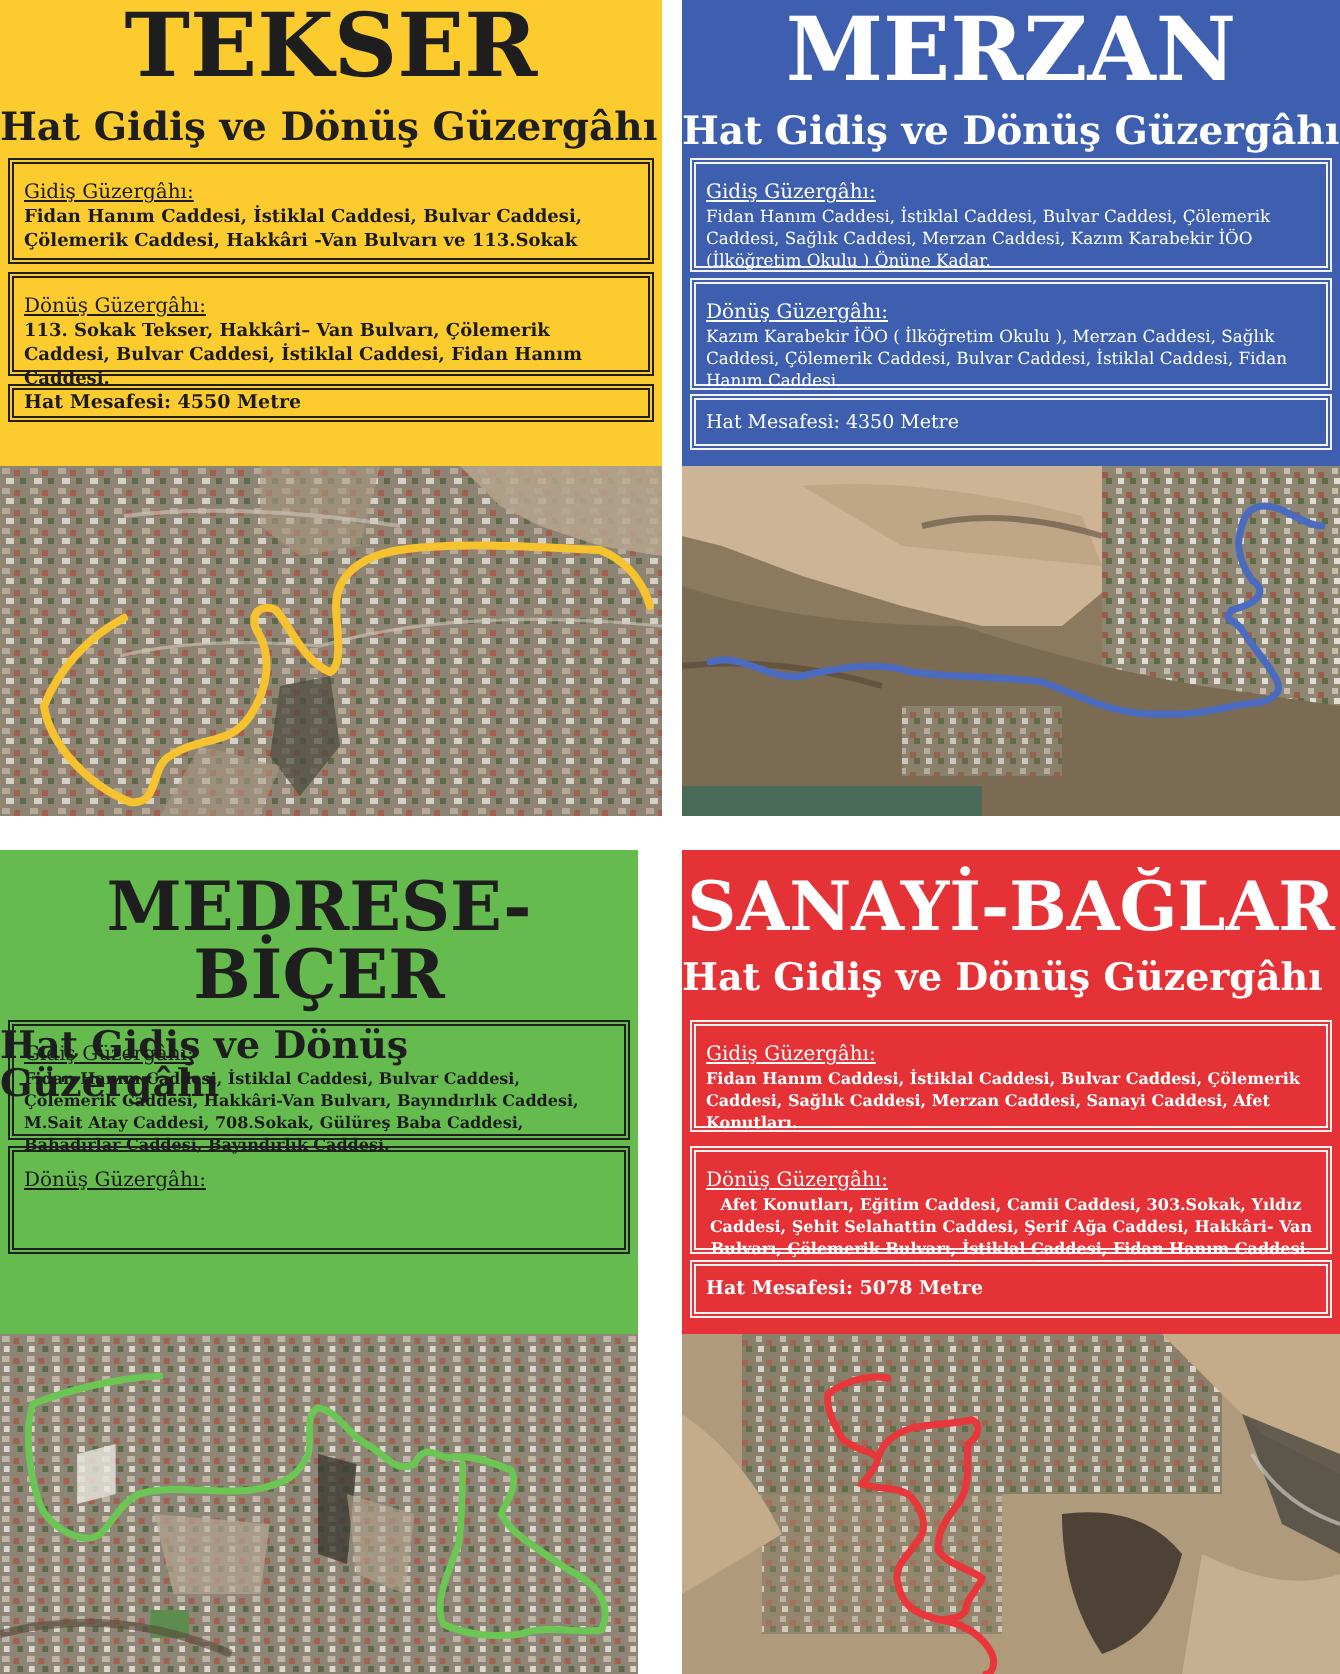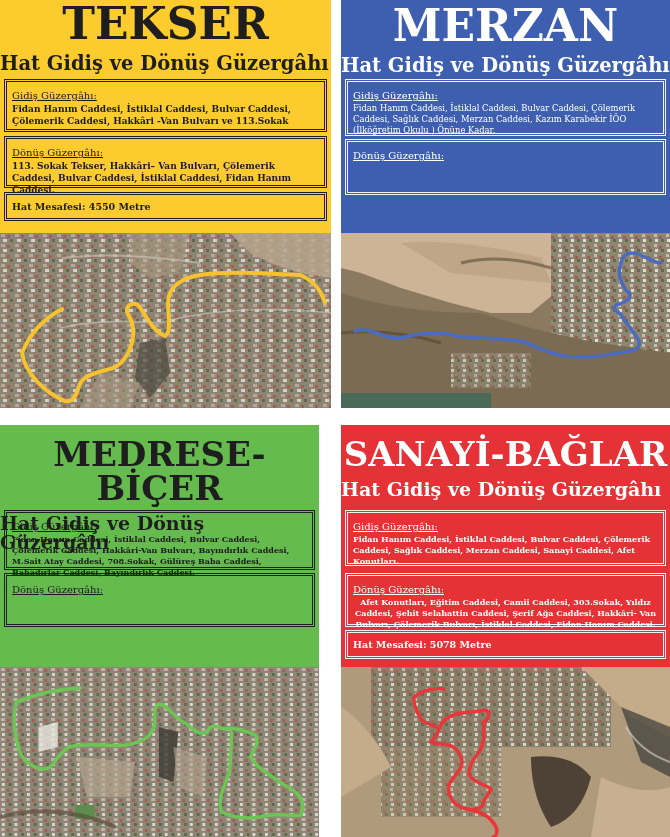--- a/index.html
+++ b/index.html
@@ -50,21 +50,21 @@
     <div class="subtitle" style="font-size:19.5px; margin-top:8px; color:#1e1e1e;">Hat Gidiş ve Dönüş Güzergâhı</div>
   </div>
   <div class="box" style="top:79px; height:53px;">
     <span class="label">Gidiş Güzergâhı:</span>
     <div class="text" style="font-size:9px; line-height:12px;">Fidan Hanım Caddesi, İstiklal Caddesi, Bulvar Caddesi, Çölemerik Caddesi, Hakkâri -Van Bulvarı ve 113.Sokak</div>
   </div>
   <div class="box" style="top:136px; height:52px;">
     <span class="label">Dönüş Güzergâhı:</span>
     <div class="text" style="font-size:9px; line-height:12px;">113. Sokak Tekser, Hakkâri– Van Bulvarı, Çölemerik Caddesi, Bulvar Caddesi, İstiklal Caddesi, Fidan Hanım Caddesi.</div>
   </div>
-  <div class="box dist" style="top:192px; height:29px;">
+  <div class="box dist" style="top:192px; height:19px;">
     <span>Hat Mesafesi: 4550 Metre</span>
   </div>
   <div class="map" style="top:233px; height:175px;">
     <svg viewBox="0 0 331 175" preserveAspectRatio="none">
       <defs>
         <pattern id="city1" width="14" height="10" patternUnits="userSpaceOnUse">
           <rect width="14" height="10" fill="#8e8474"></rect>
           <rect x="1" y="1" width="4" height="3" fill="#b9a898"></rect>
           <rect x="7" y="2" width="3" height="3" fill="#a25f4f"></rect>
           <rect x="3" y="6" width="4" height="3" fill="#d6d0c6"></rect>
@@ -87,20 +87,24 @@
   <div class="head">
     <div class="title" style="font-size:44px; margin-top:4px; color:#ffffff;">MERZAN</div>
     <div class="subtitle" style="font-size:19.5px; margin-top:8px; color:#ffffff;">Hat Gidiş ve Dönüş Güzergâhı</div>
   </div>
   <div class="box" style="top:79px; height:57px;">
     <span class="label">Gidiş Güzergâhı:</span>
     <div class="text" style="font-weight:normal;">Fidan Hanım Caddesi, İstiklal Caddesi, Bulvar Caddesi, Çölemerik Caddesi, Sağlık Caddesi, Merzan Caddesi,  Kazım Karabekir İÖO (İlköğretim Okulu ) Önüne Kadar.</div>
   </div>
   <div class="box" style="top:139px; height:56px;">
     <span class="label">Dönüş Güzergâhı:</span>
+    <div class="text" style="font-weight:normal;">Kazım Karabekir İÖO ( İlköğretim Okulu ), Merzan Caddesi, Sağlık Caddesi, Çölemerik Caddesi,  Bulvar Caddesi, İstiklal Caddesi, Fidan Hanım Caddesi.</div>
+  </div>
+  <div class="box dist" style="top:197px; height:28px; font-weight:normal;">
+    <span>Hat Mesafesi: 4350 Metre</span>
   </div>
   <div class="map" style="top:233px; height:175px;">
     <svg viewBox="0 0 329 175" preserveAspectRatio="none">
       <defs>
         <pattern id="city2" width="12" height="10" patternUnits="userSpaceOnUse">
           <rect width="12" height="10" fill="#8d8672"></rect>
           <rect x="1" y="1" width="3" height="3" fill="#c7bcae"></rect>
           <rect x="6" y="3" width="3" height="3" fill="#9b5e4c"></rect>
           <rect x="2" y="6" width="3" height="3" fill="#e2ddd4"></rect>
           <rect x="8" y="6" width="3" height="3" fill="#5e6b47"></rect>

